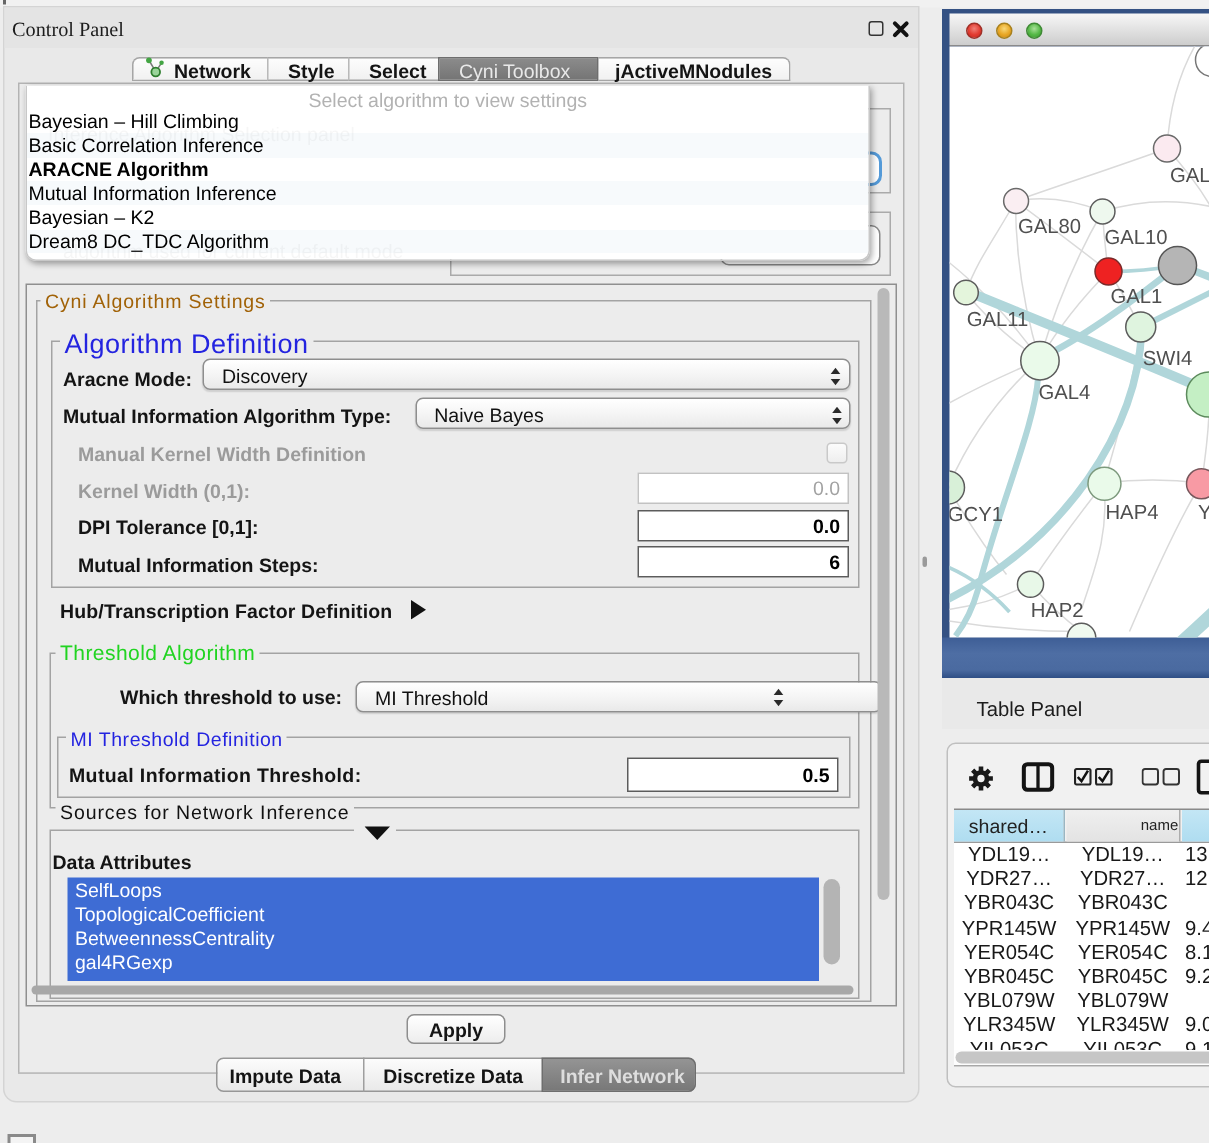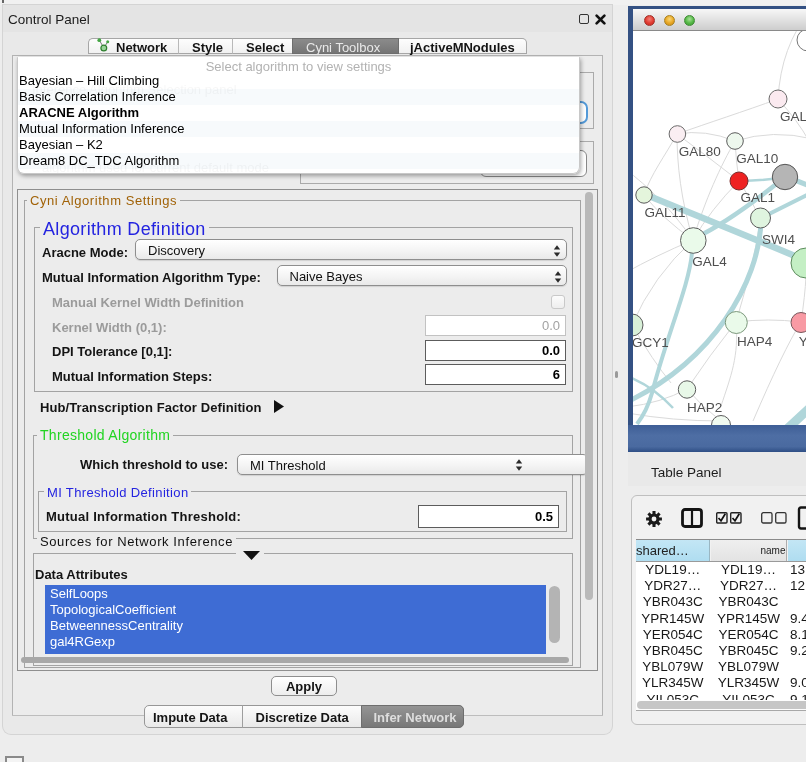--- a/index.html
+++ b/index.html
@@ -16,21 +16,21 @@
 </head>
 <body>
 <div id="stage">
 
 <div class="abs" style="left:0;top:0;width:806px;height:5px;background:#f1f1f1;"></div>
 <div class="abs" style="left:2px;top:0;width:2px;height:3px;background:#666;"></div>
 
 <div class="abs" style="left:3px;top:5px;width:609px;height:729px;background:#e9e9e9;border-radius:0 0 8px 8px;box-shadow:0 0 0 1px #d4d4d4;"></div>
 
 <div class="abs" style="left:3px;top:5px;width:609px;height:27px;background:#e4e4e4;"></div>
-<div class="abs" style="left:8px;top:12px;font-size:13.5px;color:#1c1c1c;">Control Panel</div>
+<div class="abs" style="left:8px;top:12px;font-size:13.5px;color:#1c1c1c;font-family:Liberation Serif, serif;">Control Panel</div>
 
 <div class="abs" style="left:579px;top:14px;width:10px;height:10px;border:1.6px solid #333;border-radius:2px;"></div>
 <svg class="abs" style="left:594px;top:13px;" width="13" height="13" viewBox="0 0 13 13">
       <path d="M2.6 2.6 L10.4 10.4 M10.4 2.6 L2.6 10.4" stroke="#111" stroke-width="2.7" stroke-linecap="round"></path>
     </svg>
 
 <div class="abs" style="left:12px;top:55px;width:591px;height:661px;border:1px solid #b3b3b3;background:#ececec;"></div>
 
 <div class="abs" style="left:88px;top:37.5px;width:89.5px;height:16.5px;background:linear-gradient(#fdfdfd,#f1f1f1);border:1px solid #a6a6a6;border-radius:5px 0 0 0;border-right:none;"></div>
 <div class="abs" style="left:177.5px;top:37.5px;width:54px;height:16.5px;background:linear-gradient(#fdfdfd,#f1f1f1);border:1px solid #a6a6a6;border-right:none;border-left:1px solid #b9b9b9;"></div>
@@ -242,21 +242,21 @@
 </svg>
 <svg class="abs" style="left:760.5px;top:511.5px;" width="27" height="12" viewBox="0 0 27 12">
 <rect x="0.7" y="0.7" width="10.3" height="10.3" rx="1.6" fill="none" stroke="#333" stroke-width="1.3"></rect>
 <rect x="14.7" y="0.7" width="10.3" height="10.3" rx="1.6" fill="none" stroke="#333" stroke-width="1.3"></rect>
 </svg>
 <svg class="abs" style="left:797px;top:506px;" width="20" height="24" viewBox="0 0 20 24">
 <path d="M2 3.5 Q2 1.5 4 1.5 L11 1.5 L17 7.5 L17 20.5 Q17 22.5 15 22.5 L4 22.5 Q2 22.5 2 20.5 Z" fill="none" stroke="#141414" stroke-width="2.4"></path>
 </svg>
 
 <div class="abs" style="left:636px;top:539px;width:170px;height:23px;border-top:1px solid #8a8a8a;border-bottom:1px solid #9a9a9a;overflow:hidden;">
-  <div class="abs" style="left:0;top:0;width:73.5px;height:23px;background:linear-gradient(#c3e6f5,#addcf0);border-right:1px solid #9ab6c2;text-align:left;font-size:13px;color:#222;line-height:22px;">shared…</div>
+  <div class="abs" style="left:0;top:0;width:73.5px;height:23px;background:linear-gradient(#c3e6f5,#addcf0);border-right:1px solid #9ab6c2;text-align:center;font-size:13px;color:#222;line-height:22px;">shared…</div>
   <div class="abs" style="left:74.5px;top:0;width:76px;height:23px;background:linear-gradient(#efefef,#e2e2e2);border-right:1px solid #adadad;text-align:right;font-size:10px;color:#222;line-height:22px;padding-left:47px;">name</div>
   <div class="abs" style="left:151.5px;top:0;width:19px;height:23px;background:linear-gradient(#c3e6f5,#addcf0);"></div>
 </div>
 
 <div class="abs" style="left:636px;top:562px;width:170px;height:138px;background:#fff;overflow:hidden;font-size:13.5px;color:#181818;padding-top:3px;">
   <div class="abs" style="left:0;top:0;width:73.5px;text-align:center;line-height:16.2px;">YDL19…<br>YDR27…<br>YBR043C<br>YPR145W<br>YER054C<br>YBR045C<br>YBL079W<br>YLR345W<br>YIL053C</div>
   <div class="abs" style="left:74.5px;top:0;width:76px;text-align:center;line-height:16.2px;">YDL19…<br>YDR27…<br>YBR043C<br>YPR145W<br>YER054C<br>YBR045C<br>YBL079W<br>YLR345W<br>YIL053C</div>
   <div class="abs" style="left:154px;top:0;width:30px;line-height:16.2px;">13…<br>12…<br>&nbsp;<br>9.4<br>8.1<br>9.2<br>&nbsp;<br>9.0<br>9.1</div>
 </div>
 

